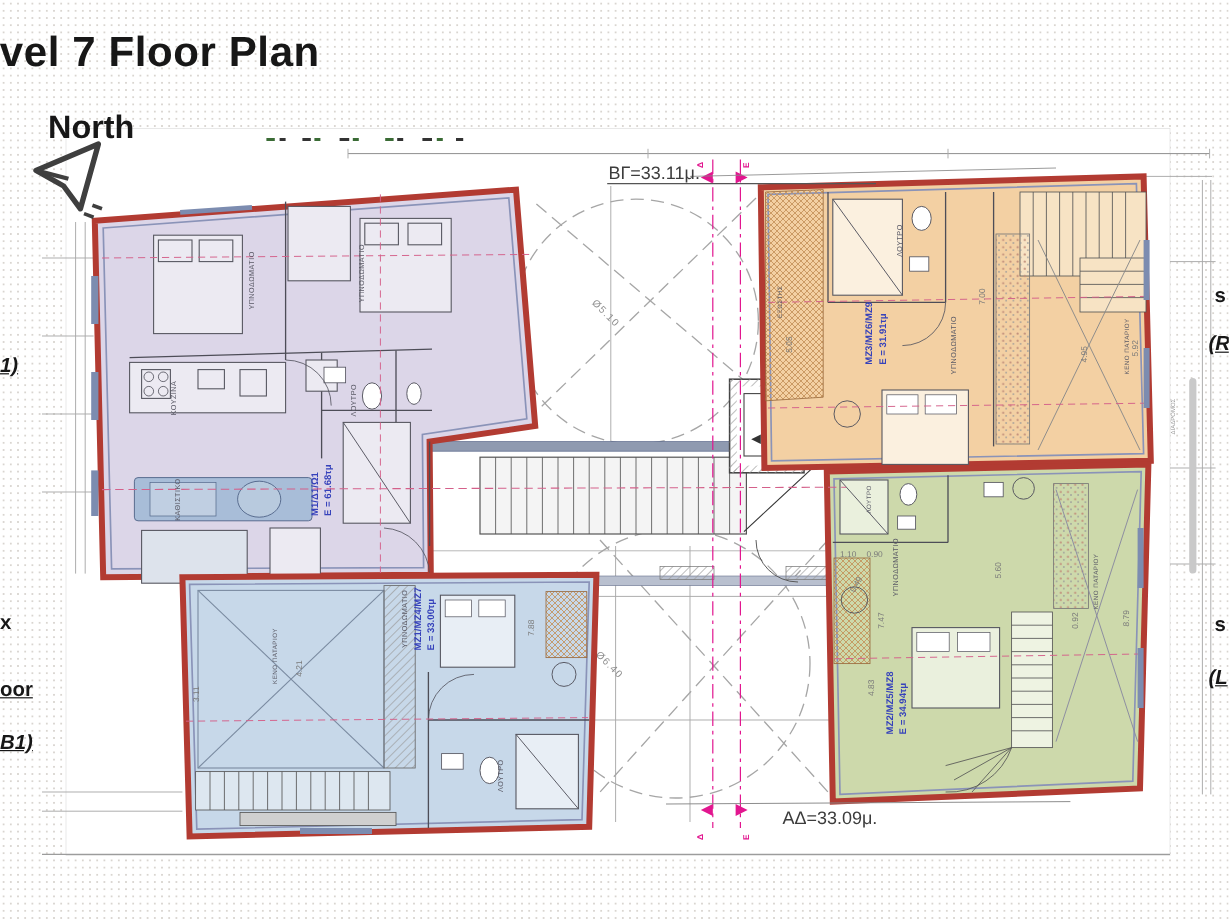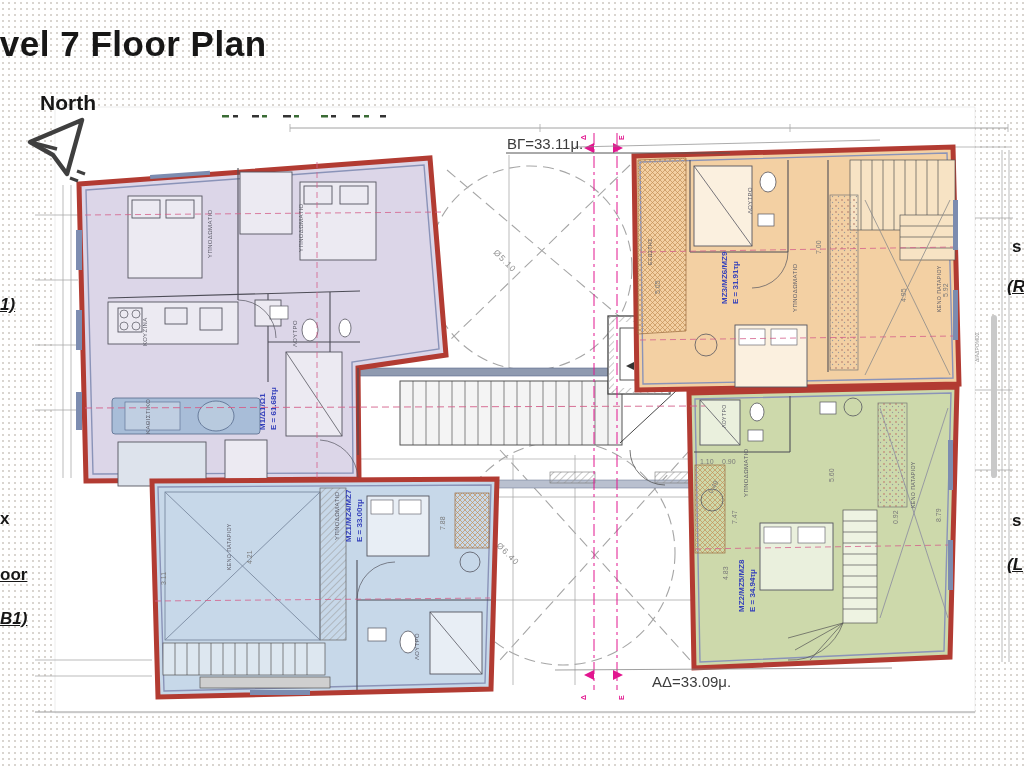--- a/index.html
+++ b/index.html
@@ -8,21 +8,21 @@
     background:#ffffff;font-family:"Liberation Sans",sans-serif;
   }
   .dots{
     position:absolute;inset:0;z-index:0;
     background-image:radial-gradient(#d9d5d0 0.8px, transparent 1px);
     background-size:6px 6px;
   }
   #plan-svg{position:absolute;left:0;top:0;z-index:1;}
   .overlay{position:absolute;z-index:2;color:#171717;}
   .slide-title{left:-42px;top:24px;font-size:35px;font-weight:bold;letter-spacing:.5px;white-space:nowrap;}
-  .north-label{left:40px;top:91px;font-size:21px;font-weight:bold;}
+  .north-label{left:40px;top:91px;font-size:27px;font-weight:bold;}
   .north-arrow{left:24px;top:114px;}
   .frag{font-size:17px;font-weight:bold;white-space:nowrap;}
   .frag.u{font-style:italic;text-decoration:underline;}
   .fl1{left:0;top:295px;}
   .fl2{left:0;top:509px;}
   .fl3{left:0;top:565px;text-decoration:underline;}
   .fl4{left:0;top:609px;text-align:center;}
   .fr1{left:1012px;top:237px;}
   .fr2{left:1007px;top:277px;}
   .fr3{left:1012px;top:511px;}

